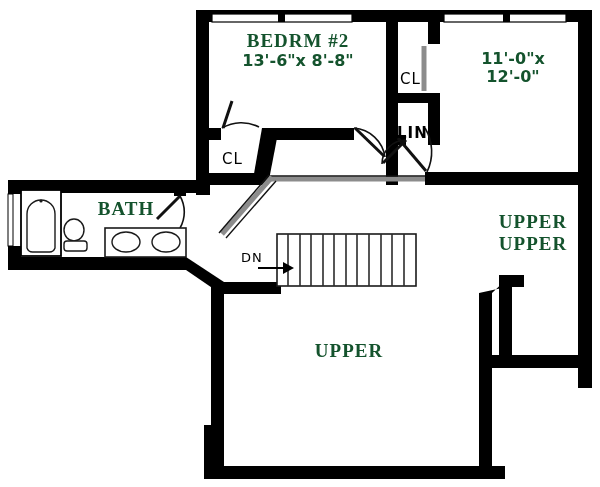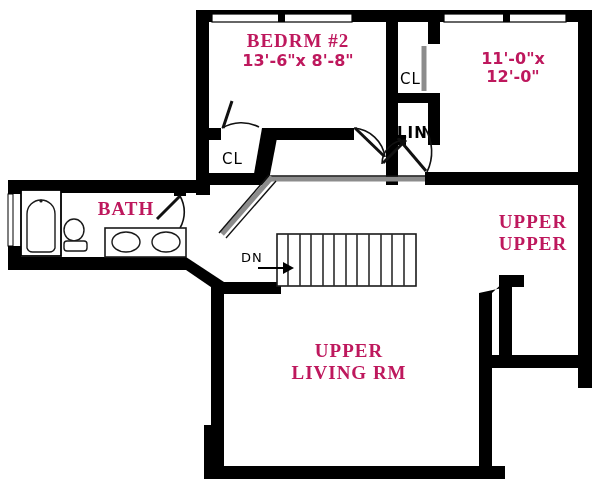--- a/index.html
+++ b/index.html
@@ -21,21 +21,21 @@
     position: absolute;
     left: 0;
     top: 0;
     width: 600px;
     height: 487px;
   }
   .room-label {
     position: absolute;
     font-family: "Liberation Serif", serif;
     font-weight: 700;
-    color: #be185d;
+    color: #14532d;
     text-align: center;
     letter-spacing: 0.5px;
     white-space: nowrap;
     line-height: 1.15;
     user-select: none;
   }
   .room-name {
     font-size: 19px;
     letter-spacing: 1px;
   }
@@ -244,21 +244,20 @@
   </div>
 
 
   <div class="room-label" style="left:490px; top:211px; width:86px;">
     <span class="room-name stack-line">UPPER</span>
     <span class="room-name stack-line">UPPER</span>
   </div>
 
   <div class="room-label" style="left:278px; top:340px; width:142px;">
     <span class="room-name stack-line">UPPER</span>
-    <span class="room-name stack-line">LIVING  RM</span>
   </div>
 
   <div class="small-label" style="left:222px; top:150px;">CL</div>
 
   <div class="small-label" style="left:400px; top:70px;">CL</div>
 
   <div class="small-label" style="left:397px; top:124px;font-weight:bold;">LIN</div>
 
   <div class="small-label" style="left:241px; top:250px; font-size:13px;">DN</div>
 

